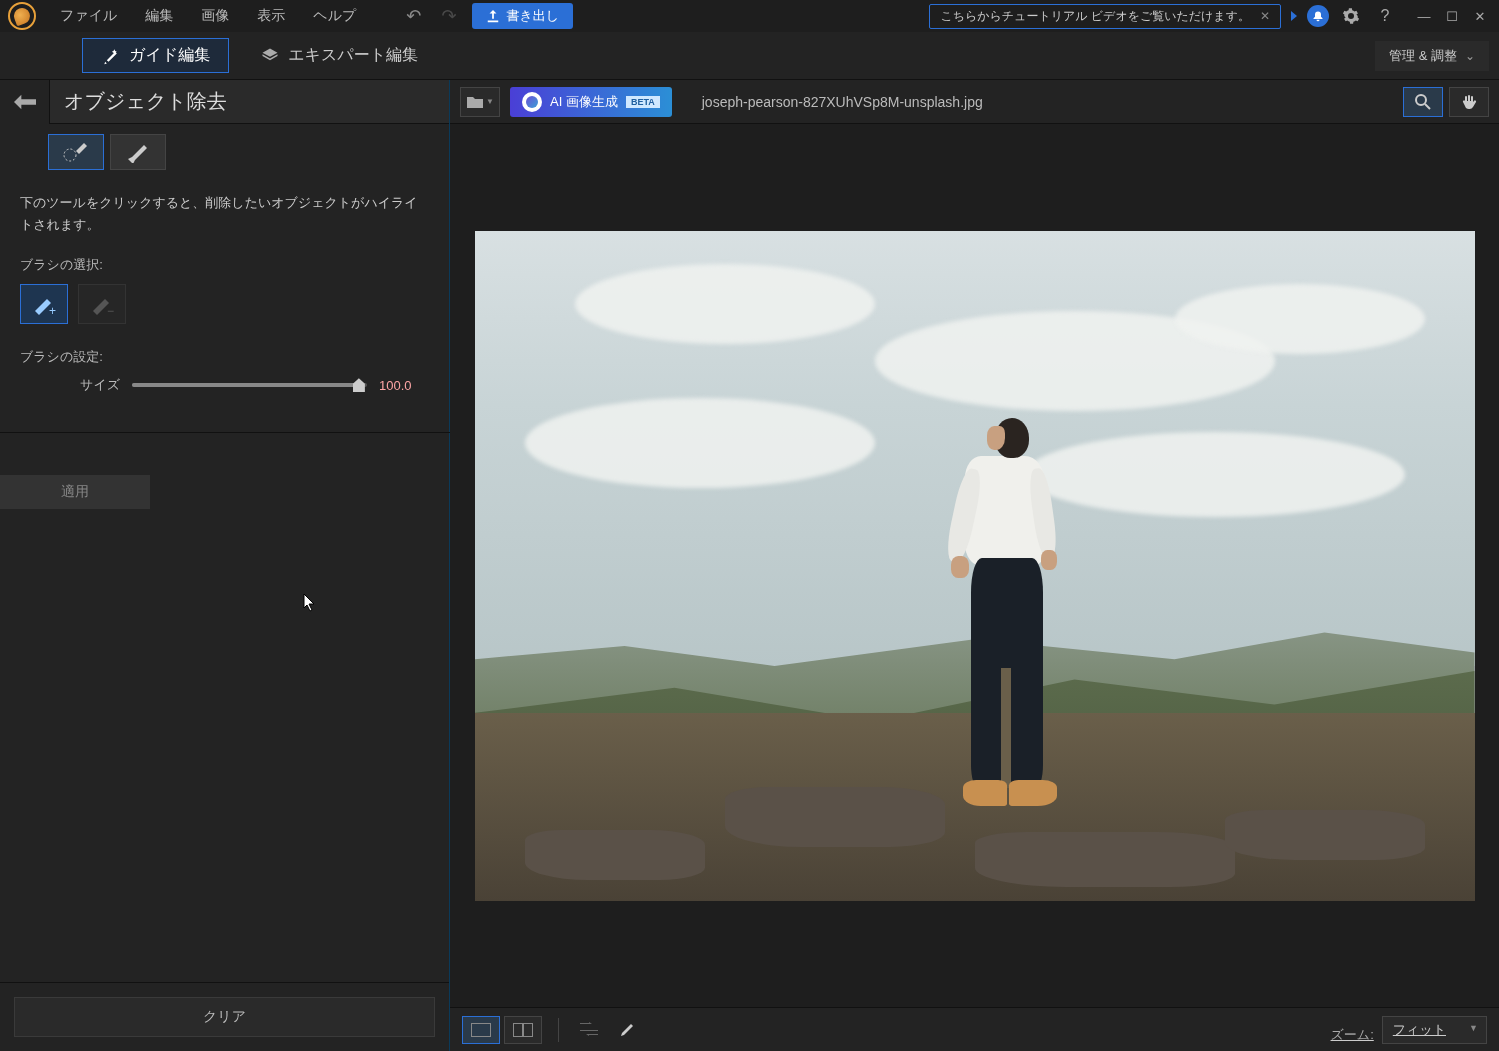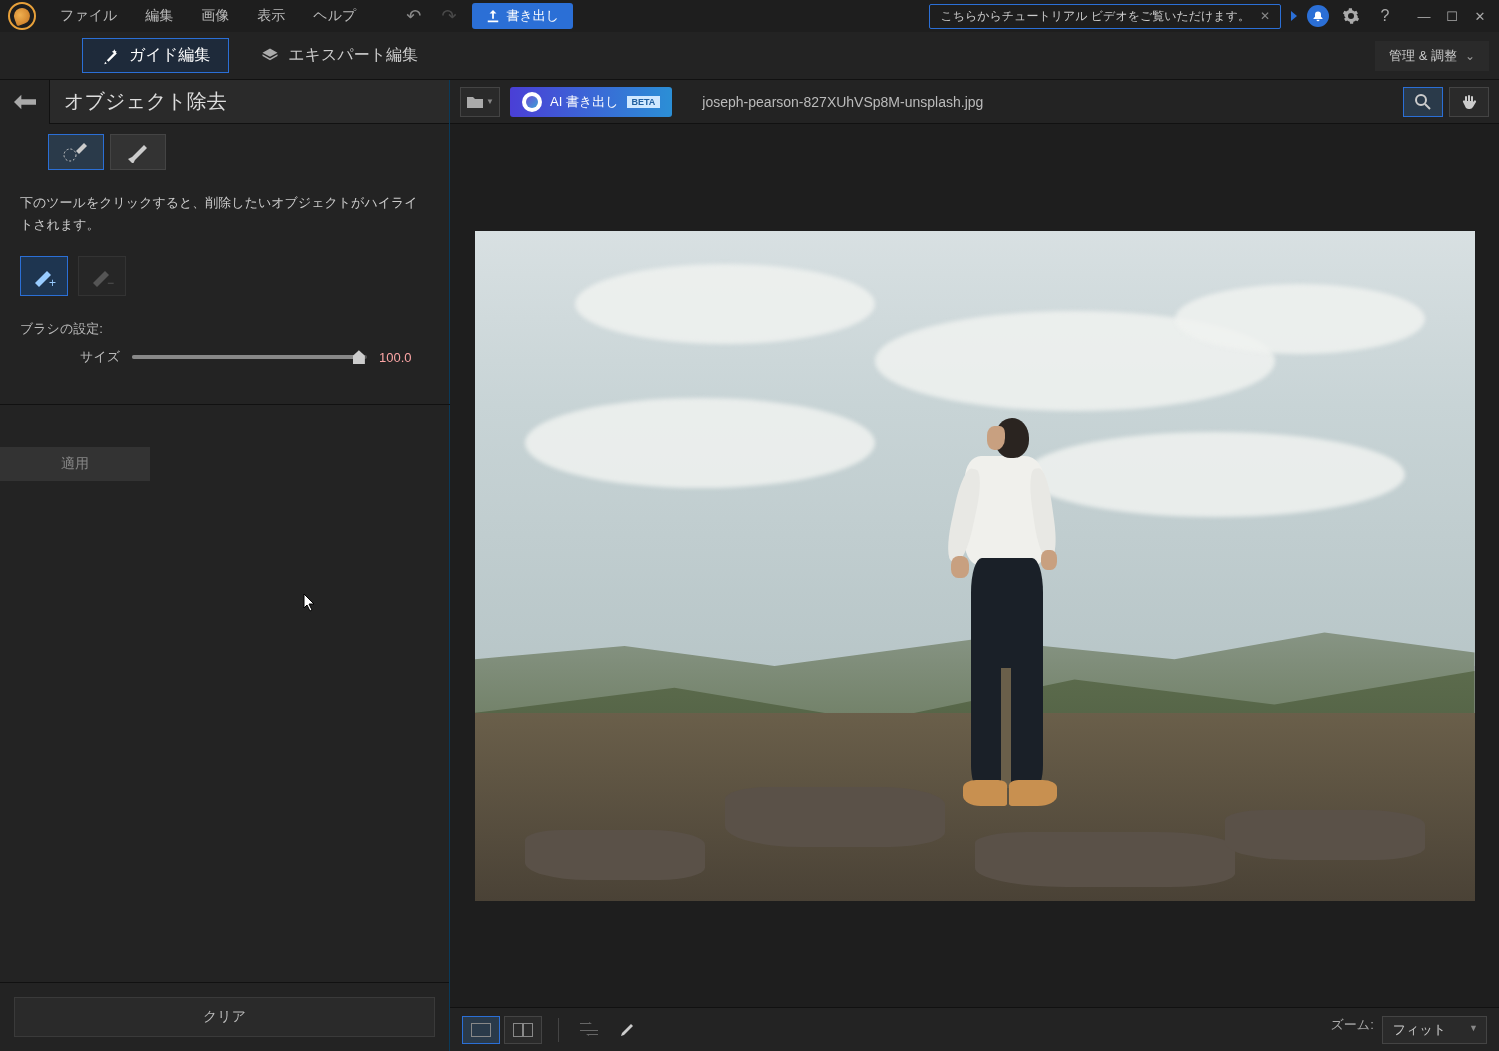--- a/index.html
+++ b/index.html
@@ -104,21 +104,21 @@
 
 .bottombar { height:44px; background:#232323; border-top:1px solid #111; display:flex; align-items:center; padding:0 12px; gap:10px; }
 .view-btns { display:flex; gap:4px; }
 .vb { width:38px; height:28px; border:1px solid #444; background:#2a2a2a; display:flex; align-items:center; justify-content:center; cursor:pointer; }
 .vb.active { border:1px solid #2b6fd6; background:#2a3a4a; }
 .vb-inner { width:20px; height:14px; border:1px solid #888; }
 .vb-split { display:flex; width:20px; height:14px; }
 .vb-split div { flex:1; border:1px solid #888; }
 .bb-sep { width:1px; height:24px; background:#444; margin:0 6px; }
 .bb-icon { width:28px; height:28px; display:flex; align-items:center; justify-content:center; color:#888; cursor:pointer; }
-.bottombar-right { margin-left:auto; display:flex; align-items:flex-start; gap:8px; }
+.bottombar-right { margin-left:auto; display:flex; align-items:flex-end; gap:8px;text-decoration:underline; }
 .zoom-label { font-size:13px; color:#aaa; }
 .zoom-select { background:#2a2a2a; border:1px solid #444; padding:4px 40px 4px 10px; color:#ccc; font-size:13px; position:relative; cursor:pointer; }
 .zoom-chev { position:absolute; right:8px; top:6px; font-size:9px; color:#888; }
 
 .cursor-arrow { position:absolute; left:303px; top:593px; width:14px; height:20px; z-index:100; }
 .cursor-arrow svg { width:14px; height:20px; }
 </style>
 </head>
 <body>
 
@@ -206,20 +206,21 @@
         </svg>
       </div>
       <div class="tool-tab">
         <svg viewBox="0 0 28 22">
           <path d="M4 18l4-2 12-12 3 3-12 12-2 4-5-5z" fill="#ccc"></path>
         </svg>
       </div>
     </div>
     <div class="panel-body">
       <div class="instruction">下のツールをクリックすると、削除したいオブジェクトがハイライトされます。</div>
+      <div class="section-label">ブラシの選択:</div>
       <div class="brush-select">
         <div class="brush-btn active">
           <svg viewBox="0 0 26 26">
             <path d="M4 20l12-12 4 4-12 12-4-4z" fill="#9cf"></path>
             <text x="18" y="24" font-size="12" fill="#9cf">+</text>
           </svg>
         </div>
         <div class="brush-btn" style="opacity:.5">
           <svg viewBox="0 0 26 26">
             <path d="M4 20l12-12 4 4-12 12-4-4z" fill="#888"></path>
@@ -251,21 +252,21 @@
       <div class="folder-btn">
         <svg viewBox="0 0 18 14">
             <path d="M1 2h6l2 2h8v9H1V2z"></path>
           </svg>
         <span class="folder-chev">▼</span>
       </div>
       <div class="ai-btn">
         <div class="ai-icon">
             <div class="ai-icon-inner"></div>
           </div>
-        <span>AI 書き出し</span>
+        <span>AI 画像生成</span>
         <span class="beta-badge">BETA</span>
       </div>
       <div class="filename">joseph-pearson-827XUhVSp8M-unsplash.jpg</div>
       <div class="canvas-toolbar-right">
         <div class="ct-btn active">
           <svg width="18" height="18" viewBox="0 0 18 18">
               <circle cx="7" cy="7" r="5" fill="none" stroke="#ccc" stroke-width="2"></circle>
               <path d="M11 11l5 5" stroke="#ccc" stroke-width="2"></path>
             </svg>
         </div>

